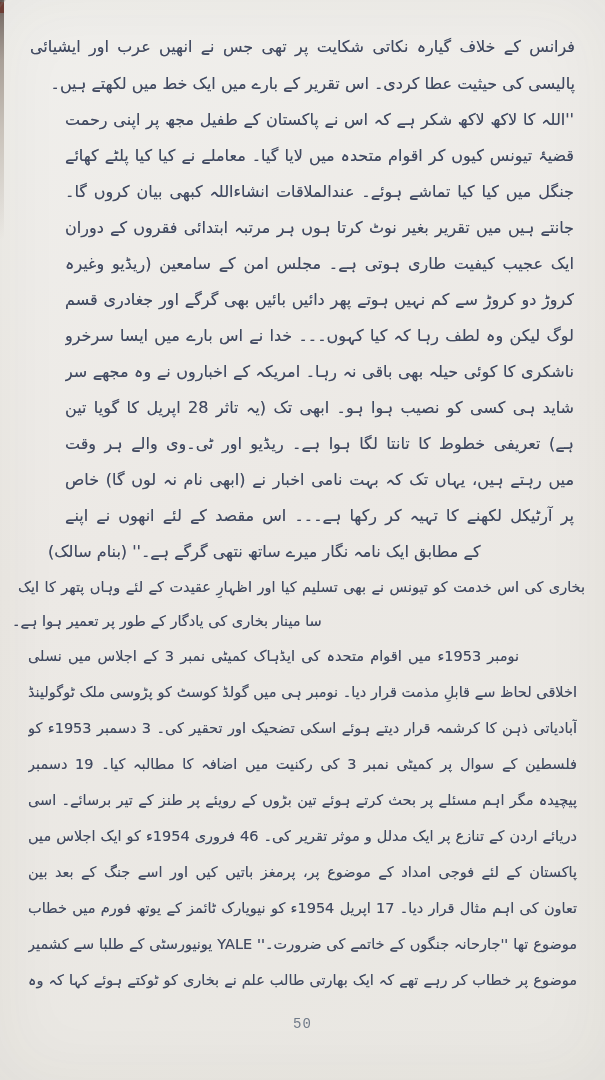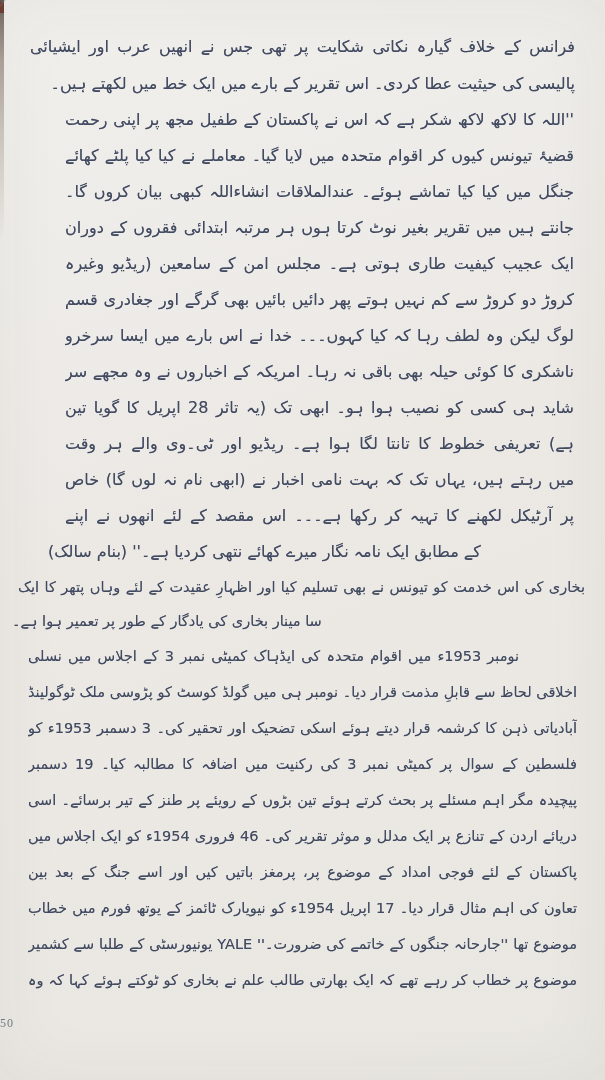--- a/index.html
+++ b/index.html
@@ -36,23 +36,23 @@
   
   .quote .ln{margin-right:31px;margin-left:65px;}
   .quote .ln.endl{margin-left:48px;}
   
   .s3 .ln{font-size:14.5px;height:34px;line-height:34px;margin:0 20px 0 18px;}
   .s3 .ln.endl{margin-left:12px;}
   
   .s4 .ln{font-size:14.5px;height:36px;line-height:36px;margin:0 28px;}
   .s4 .ln.indent{padding-right:58px;}
   .pagenum{
-    margin-top:18px;text-align:left;
-    font-family:Liberation Serif, serif;
-    font-size:12px;color:#707a88;letter-spacing:1px;
+    margin-top:18px;text-align:center;
+    font-family:Liberation Mono, monospace;
+    font-size:14px;color:#707a88;letter-spacing:1px;
   }
 </style>
 </head>
 <body>
 
 <div class="page">
   <div class="edge-strip"></div>
   <div class="edge-notch"></div>
   <div class="corner-crease"></div>
 
@@ -67,21 +67,21 @@
     <p class="ln">جنگل میں کیا کیا تماشے ہوئے۔ عندالملاقات انشاءاللہ کبھی بیان کروں گا۔ آپ</p>
     <p class="ln">جانتے ہیں میں تقریر بغیر نوٹ کرتا ہوں ہر مرتبہ ابتدائی فقروں کے دوران مجھ پر</p>
     <p class="ln">ایک عجیب کیفیت طاری ہوتی ہے۔ مجلس امن کے سامعین (ریڈیو وغیرہ ملاکر)</p>
     <p class="ln">کروڑ دو کروڑ سے کم نہیں ہوتے پھر دائیں بائیں بھی گرگے اور جغادری قسم کے</p>
     <p class="ln">لوگ لیکن وہ لطف رہا کہ کیا کہوں۔۔۔ خدا نے اس بارے میں ایسا سرخرو کیا کہ</p>
     <p class="ln">ناشکری کا کوئی حیلہ بھی باقی نہ رہا۔ امریکہ کے اخباروں نے وہ مجھے سر پر اٹھایا کہ</p>
     <p class="ln">شاید ہی کسی کو نصیب ہوا ہو۔ ابھی تک (یہ تاثر 28 اپریل کا گویا تین ہفتے بعد کا</p>
     <p class="ln">ہے) تعریفی خطوط کا تانتا لگا ہوا ہے۔ ریڈیو اور ٹی۔وی والے ہر وقت تعاقب</p>
     <p class="ln">میں رہتے ہیں، یہاں تک کہ بہت نامی اخبار نے (ابھی نام نہ لوں گا) خاص مجھ</p>
     <p class="ln">پر آرٹیکل لکھنے کا تہیہ کر رکھا ہے۔۔۔ اس مقصد کے لئے انھوں نے اپنے طریق</p>
-    <p class="ln endl">کے مطابق ایک نامہ نگار میرے کھائے نتھی کردیا ہے۔'' (بنام سالک)</p>
+    <p class="ln endl">کے مطابق ایک نامہ نگار میرے ساتھ نتھی گرگے ہے۔'' (بنام سالک)</p>
   </div>
 
   <div class="section s3">
     <p class="ln">بخاری کی اس خدمت کو تیونس نے بھی تسلیم کیا اور اظہارِ عقیدت کے لئے وہاں پتھر کا ایک چھوٹا</p>
     <p class="ln endl">سا مینار بخاری کی یادگار کے طور پر تعمیر ہوا ہے۔</p>
   </div>
 
   <div class="section s4">
     <p class="ln indent">نومبر 1953ء میں اقوام متحدہ کی ایڈہاک کمیٹی نمبر 3 کے اجلاس میں نسلی امتیاز کی پالیسی کو</p>
     <p class="ln">اخلاقی لحاظ سے قابلِ مذمت قرار دیا۔ نومبر ہی میں گولڈ کوسٹ کو پڑوسی ملک ٹوگولینڈ میں ضم کرنے کو نو</p>

